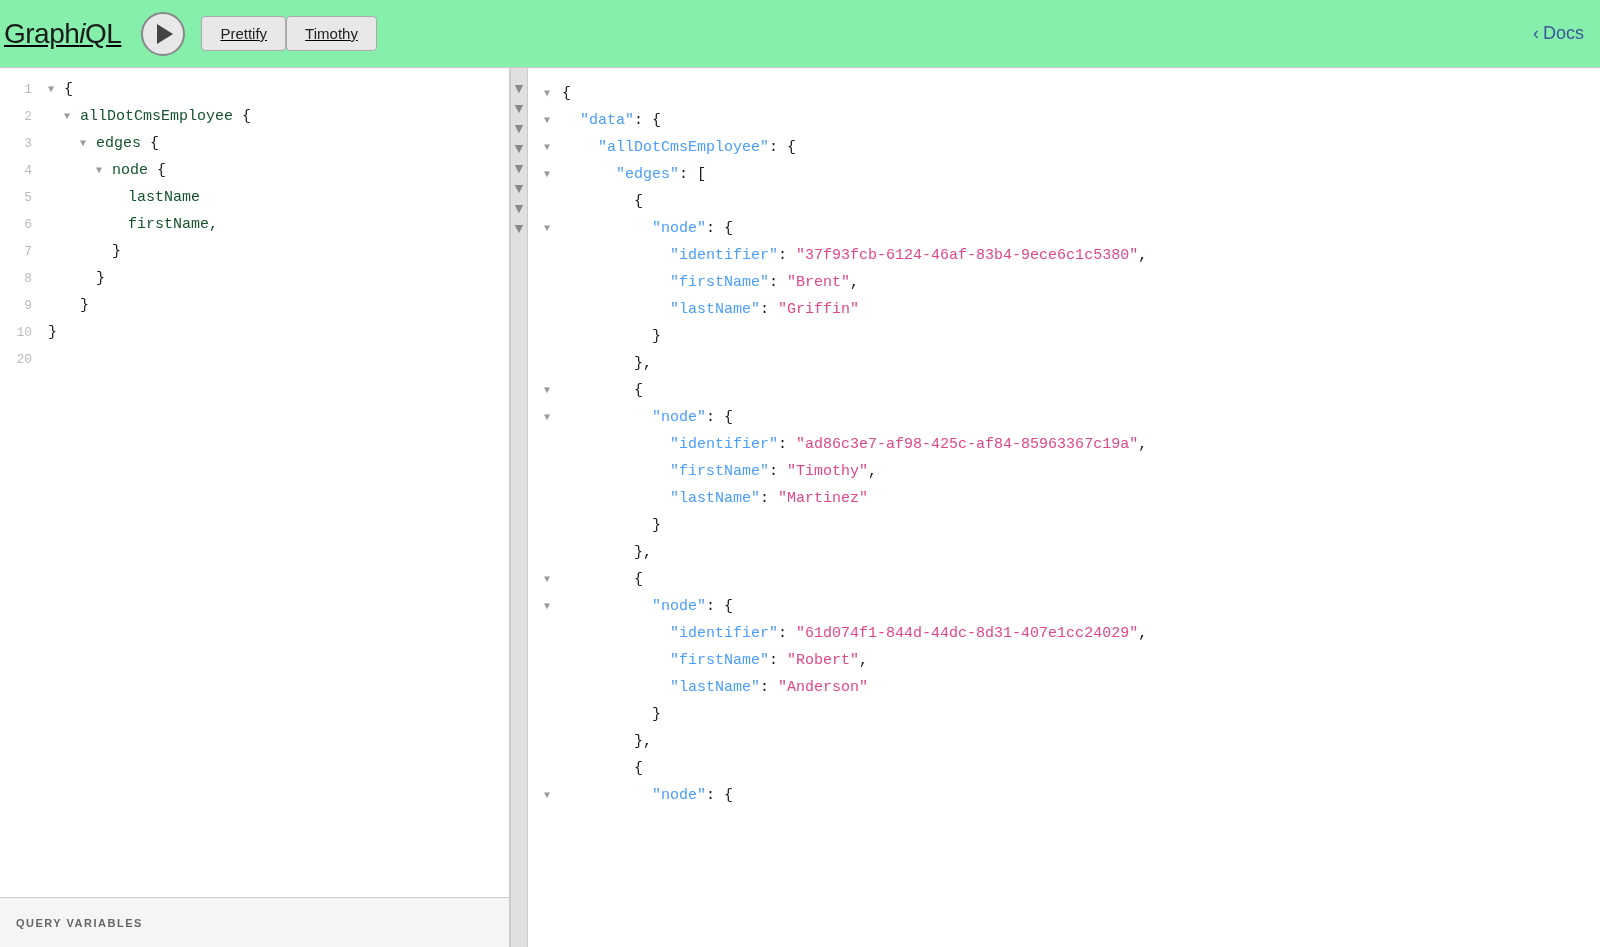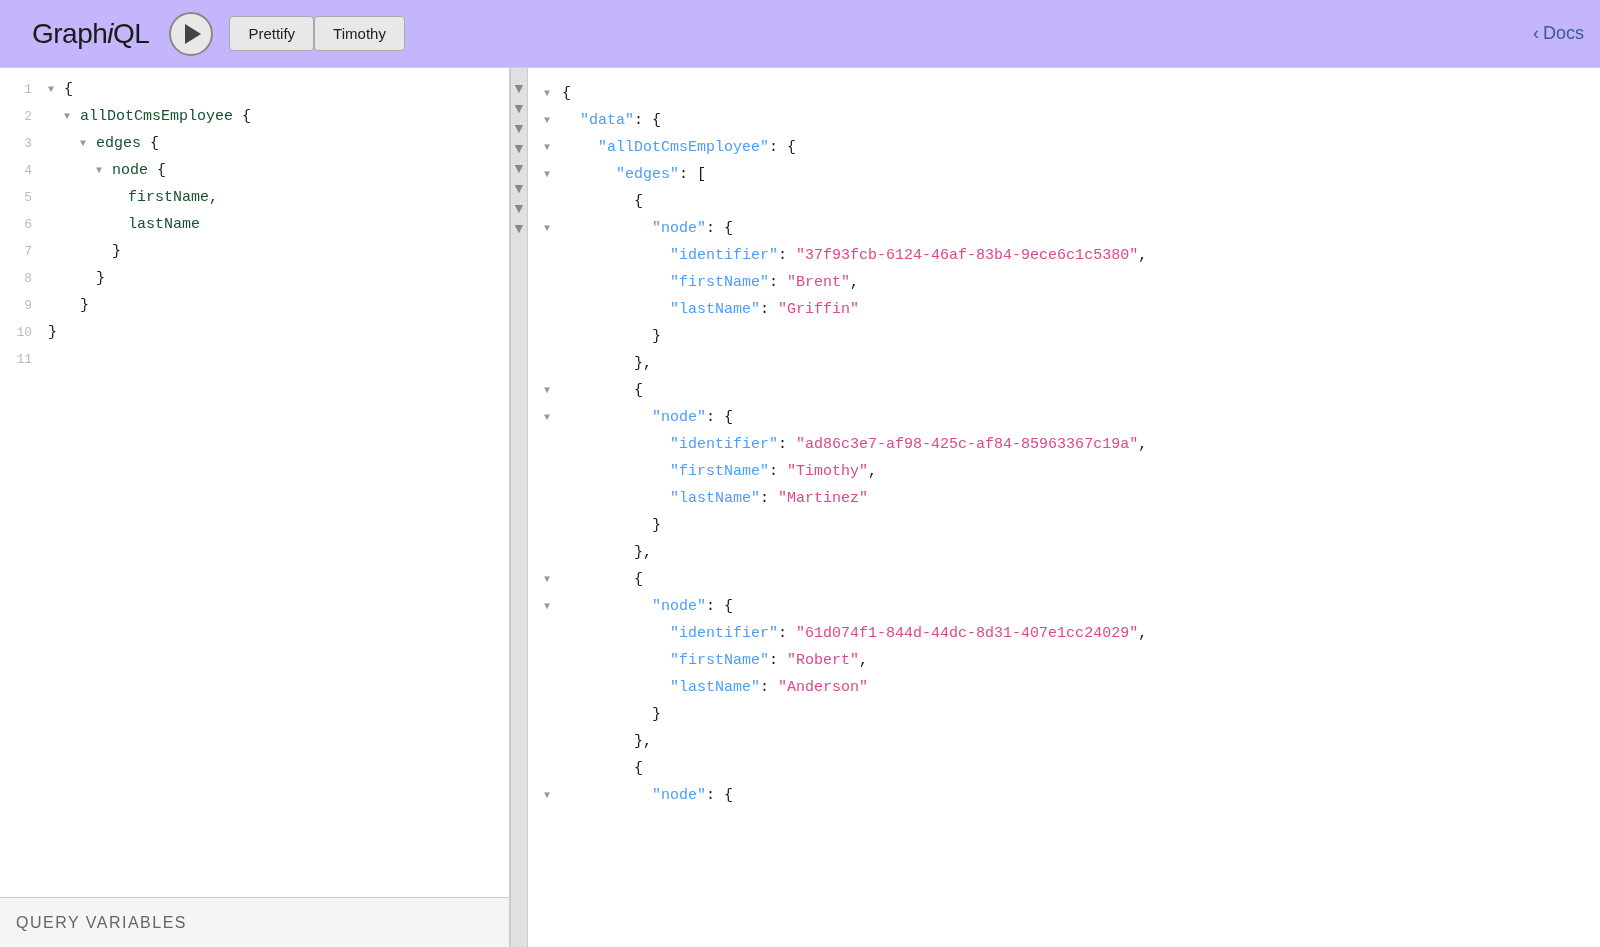--- a/index.html
+++ b/index.html
@@ -7,25 +7,26 @@
       font-family: -apple-system, BlinkMacSystemFont, 'Segoe UI', sans-serif;
       background: #f5f5f5;
       height: 947px;
       overflow: hidden;
     }
 
     
     .header {
       display: flex;
       align-items: center;
-      background: #c4b5fd;
+      background: #86efac;
       border-bottom: 1px solid #ccc;
-      padding: 0 32px;
+      padding: 0 4px;
       height: 68px;
       position: relative;
+      text-decoration: underline;
     }
     .logo {
       font-size: 28px;
       font-weight: 300;
       color: #1a1a1a;
       margin-right: 20px;
       letter-spacing: -0.5px;
     }
     .logo em {
       font-style: italic;
@@ -149,22 +150,22 @@
     
     .query-variables {
       border-top: 1px solid #ccc;
       background: #f5f5f5;
       padding: 10px 16px;
       height: 50px;
       display: flex;
       align-items: center;
     }
     .query-variables-label {
-      font-size: 16px;
-      font-weight: 400;
+      font-size: 11px;
+      font-weight: 700;
       letter-spacing: 1.5px;
       color: #666;
       text-transform: uppercase;
     }
 
     
     .divider {
       width: 18px;
       background: #e0e0e0;
       border-left: 1px solid #ccc;
@@ -241,21 +242,21 @@
           <span class="line-number">1</span>
           <span class="line-number">2</span>
           <span class="line-number">3</span>
           <span class="line-number">4</span>
           <span class="line-number">5</span>
           <span class="line-number">6</span>
           <span class="line-number">7</span>
           <span class="line-number">8</span>
           <span class="line-number">9</span>
           <span class="line-number">10</span>
-          <span class="line-number">11</span>
+          <span class="line-number">20</span>
         </div>
 
         <div class="code-lines">
           <div class="code-line">
             <span class="collapse-arrow">▼</span>
             <span class="c-default">{</span>
           </div>
           <div class="code-line">
             <span style="display:inline-block;width:16px"></span>
             <span class="collapse-arrow">▼</span>
@@ -266,25 +267,25 @@
             <span class="collapse-arrow">▼</span>
             <span class="c-blue">edges</span><span class="c-default"> {</span>
           </div>
           <div class="code-line">
             <span style="display:inline-block;width:48px"></span>
             <span class="collapse-arrow">▼</span>
             <span class="c-blue">node</span><span class="c-default"> {</span>
           </div>
           <div class="code-line">
             <span style="display:inline-block;width:80px"></span>
+            <span class="c-blue">lastName</span>
+          </div>
+          <div class="code-line">
+            <span style="display:inline-block;width:80px"></span>
             <span class="c-blue">firstName,</span>
-          </div>
-          <div class="code-line">
-            <span style="display:inline-block;width:80px"></span>
-            <span class="c-blue">lastName</span>
           </div>
           <div class="code-line">
             <span style="display:inline-block;width:64px"></span>
             <span class="c-default">}</span>
           </div>
           <div class="code-line">
             <span style="display:inline-block;width:48px"></span>
             <span class="c-default">}</span>
           </div>
           <div class="code-line">

